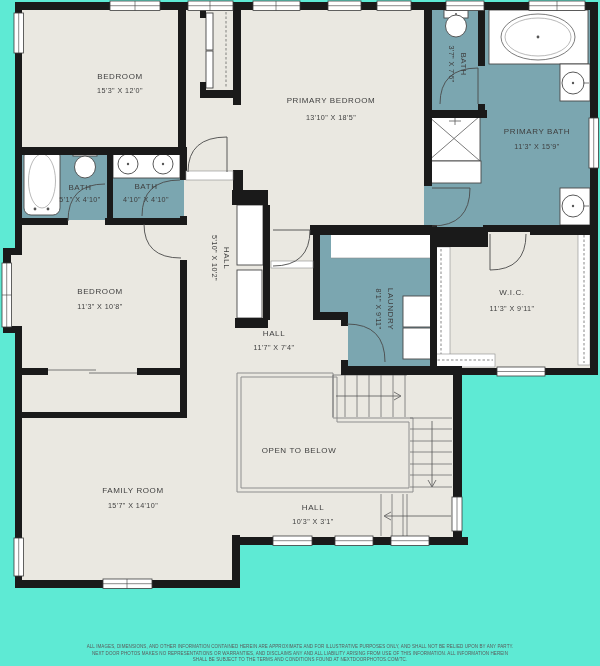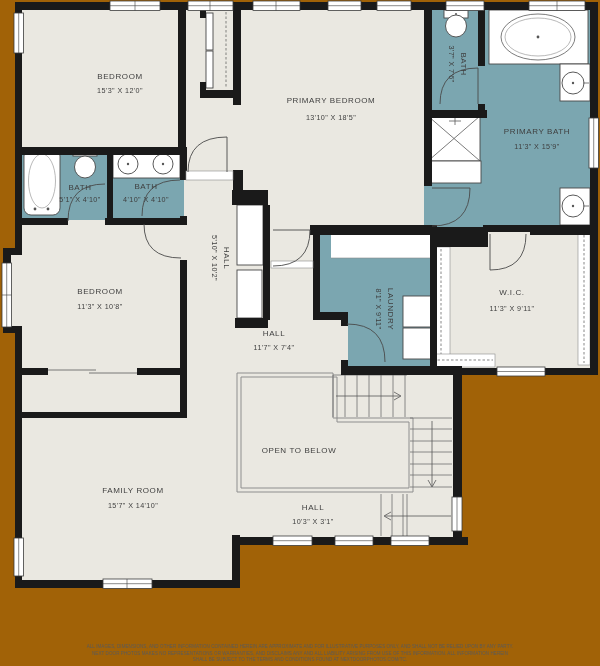--- a/index.html
+++ b/index.html
@@ -2,21 +2,21 @@
 <html><head>
 <meta charset="utf-8">
 <style>
   :root{
     --floor:#eae8e1;
     --wet:#7ba6b0;
     --wall:#1a1a1a;
     --ink:#3e3e3e;
   }
   html,body{margin:0;padding:0;background:#ffffff;}
-  .page{width:600px;height:666px;position:relative;background:#a16207;margin:0 auto;overflow:hidden;}
+  .page{width:600px;height:666px;position:relative;background:#5eead4;margin:0 auto;overflow:hidden;}
   svg{display:block;}
   .room-name{font-family:"Liberation Sans",sans-serif;font-size:8px;letter-spacing:.6px;fill:var(--ink);text-anchor:middle;}
   .room-dims{font-family:"Liberation Sans",sans-serif;font-size:7.2px;letter-spacing:.4px;fill:var(--ink);text-anchor:middle;}
   .footer-text{font-family:"Liberation Sans",sans-serif;font-size:4.5px;letter-spacing:.1px;fill:#5a5a5a;text-anchor:middle;}
   .wall{fill:var(--wall);}
   .win{fill:#ffffff;stroke:#3c3c3c;stroke-width:.8;}
   .winline{stroke:#3c3c3c;stroke-width:.6;fill:none;}
   .fix{fill:#ffffff;stroke:#474747;stroke-width:.9;}
   .fixthin{fill:#ffffff;stroke:#8a8a8a;stroke-width:.6;}
   .fline{stroke:#5a5a5a;stroke-width:.8;fill:none;}

